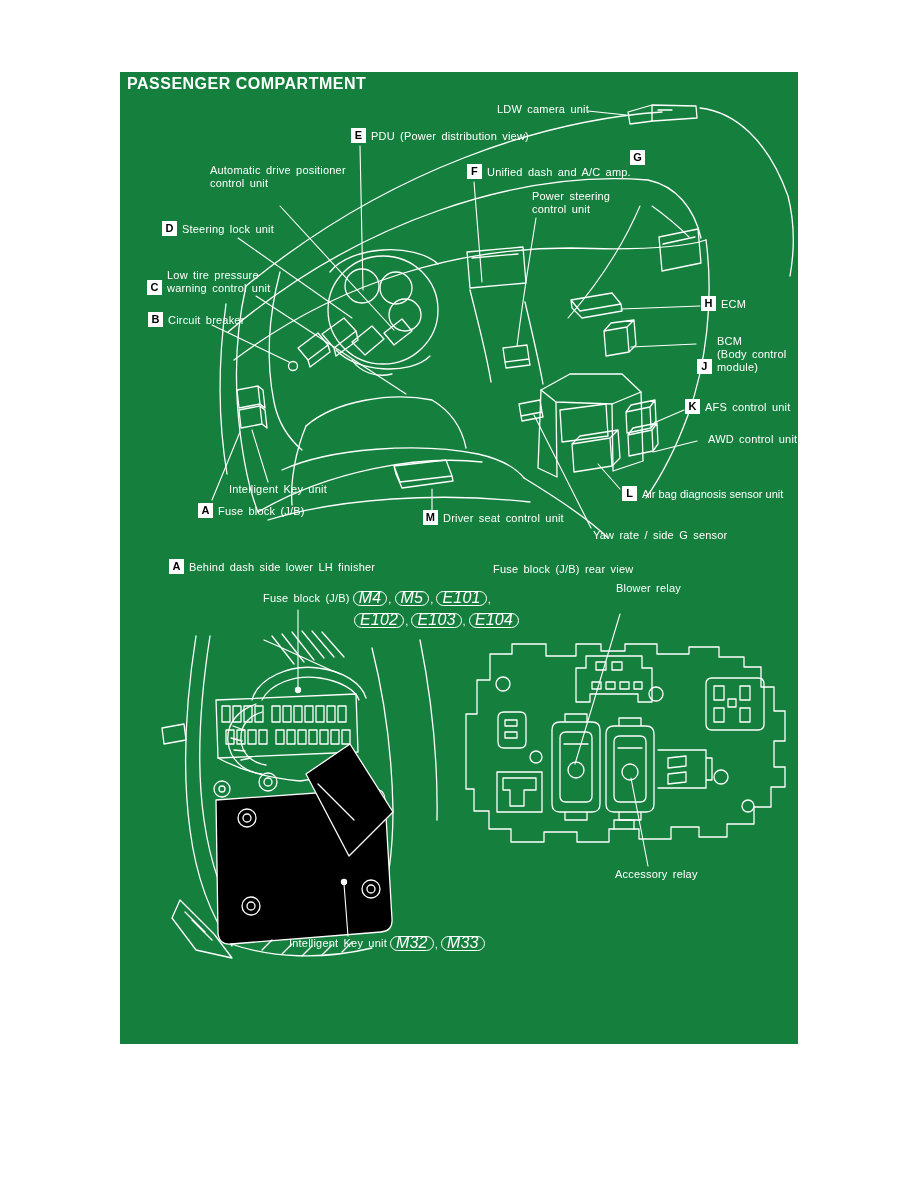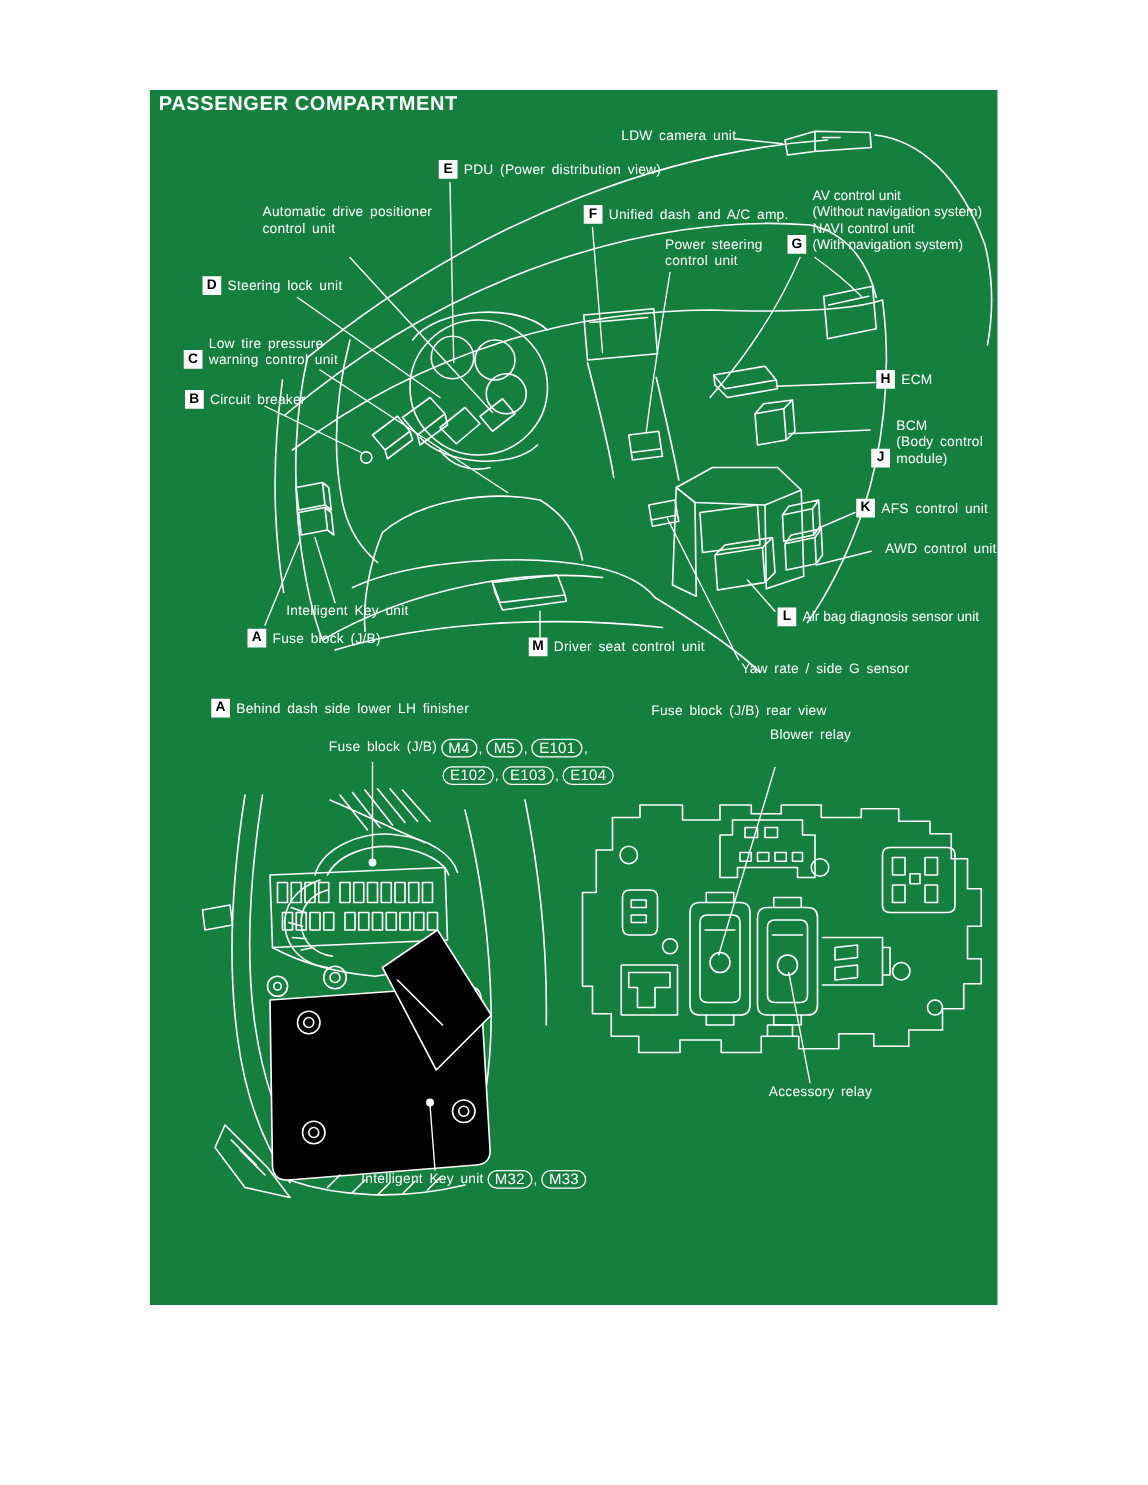--- a/index.html
+++ b/index.html
@@ -4,21 +4,21 @@
 <style>
   html,body{margin:0;padding:0;background:#ffffff;}
   body{width:918px;height:1188px;position:relative;font-family:"Liberation Sans",sans-serif;}
   .panel{position:absolute;left:120px;top:72px;width:678px;height:972px;background:#15803d;color:#fff;overflow:hidden;}
   .title{position:absolute;left:7px;top:3px;font-size:16px;font-weight:bold;letter-spacing:.5px;white-space:nowrap;}
   svg.art{position:absolute;left:0;top:0;}
   .lbl{position:absolute;display:flex;gap:5px;font-size:11px;line-height:13px;letter-spacing:.2px;word-spacing:2px;white-space:pre-line;align-items:flex-end;}
   .lbl.tight{letter-spacing:0;word-spacing:0;}
   .badge{flex:0 0 auto;width:15px;height:15px;background:#fff;color:#000;font-weight:bold;font-size:11px;line-height:15px;text-align:center;margin-top:-1px;}
   .row{position:absolute;display:flex;align-items:center;font-size:11px;line-height:13px;letter-spacing:.2px;word-spacing:2px;white-space:nowrap;}
-  .pill{display:inline-block;border:1.4px solid #fff;border-radius:9px;padding:0 5px;font-size:12px;line-height:12px;height:13px;margin-left:3px;color:#fff;}
+  .pill{display:inline-block;border:1.4px solid #fff;border-radius:9px;padding:0 5px;font-size:16px;line-height:12px;height:13px;margin-left:3px;color:#fff;font-style:italic;}
   .pw::after{content:",";color:#fff;margin-left:1px;font-size:11px;}
   .pw.nocomma::after{content:"";}
 </style>
 </head>
 <body>
 
 <div class="panel">
   <div class="title">PASSENGER COMPARTMENT</div>
 
   <svg class="art" width="678" height="896" viewBox="120 72 678 896">
@@ -169,42 +169,39 @@
     </g>
   </svg>
 
   <div class="lbl" style="left:377px;top:31px"><span>LDW camera unit</span></div>
   <div class="lbl" style="left:231px;top:57px"><span class="badge">E</span><span>PDU (Power distribution view)</span></div>
   <div class="lbl" style="left:90px;top:92px"><span>Automatic drive positioner
 control unit</span></div>
   <div class="lbl" style="left:347px;top:93px"><span class="badge">F</span><span>Unified dash and A/C amp.</span></div>
   <div class="lbl" style="left:412px;top:118px"><span>Power steering
 control unit</span></div>
-  <div class="lbl tight" style="left:510px;top:79px"><span class="badge">G</span><span>AV control unit
-(Without navigation system)
-NAVI control unit
-(With navigation system)</span></div>
+  <div class="lbl tight" style="left:510px;top:79px"><span class="badge">G</span></div>
   <div class="lbl" style="left:42px;top:150px"><span class="badge">D</span><span>Steering lock unit</span></div>
   <div class="lbl" style="left:27px;top:197px"><span class="badge">C</span><span>Low tire pressure
 warning control unit</span></div>
   <div class="lbl" style="left:28px;top:241px"><span class="badge">B</span><span>Circuit breaker</span></div>
   <div class="lbl" style="left:581px;top:225px"><span class="badge">H</span><span>ECM</span></div>
   <div class="lbl" style="left:577px;top:263px"><span class="badge">J</span><span>BCM
 (Body control
 module)</span></div>
   <div class="lbl" style="left:565px;top:328px"><span class="badge">K</span><span>AFS control unit</span></div>
   <div class="lbl" style="left:588px;top:361px"><span>AWD control unit</span></div>
   <div class="lbl tight" style="left:502px;top:415px"><span class="badge">L</span><span>Air bag diagnosis sensor unit</span></div>
   <div class="lbl" style="left:473px;top:457px"><span>Yaw rate / side G sensor</span></div>
   <div class="lbl" style="left:303px;top:439px"><span class="badge">M</span><span>Driver seat control unit</span></div>
   <div class="lbl" style="left:109px;top:411px"><span>Intelligent Key unit</span></div>
   <div class="lbl" style="left:78px;top:432px"><span class="badge">A</span><span>Fuse block (J/B)</span></div>
 
   <div class="lbl" style="left:49px;top:488px"><span class="badge">A</span><span>Behind dash side lower LH finisher</span></div>
-  <div class="lbl" style="left:401px;top:491px"><span>Fuse block (J/B) rear view</span></div>
+  <div class="lbl" style="left:373px;top:491px"><span>Fuse block (J/B) rear view</span></div>
 
   <div class="row" style="left:143px;top:519px">
     <span>Fuse block (J/B)</span>
     <span class="pw"><span class="pill">M4</span></span>
     <span class="pw"><span class="pill">M5</span></span>
     <span class="pw"><span class="pill">E101</span></span>
   </div>
   <div class="row" style="left:231px;top:541px">
     <span class="pw"><span class="pill">E102</span></span>
     <span class="pw"><span class="pill">E103</span></span>

